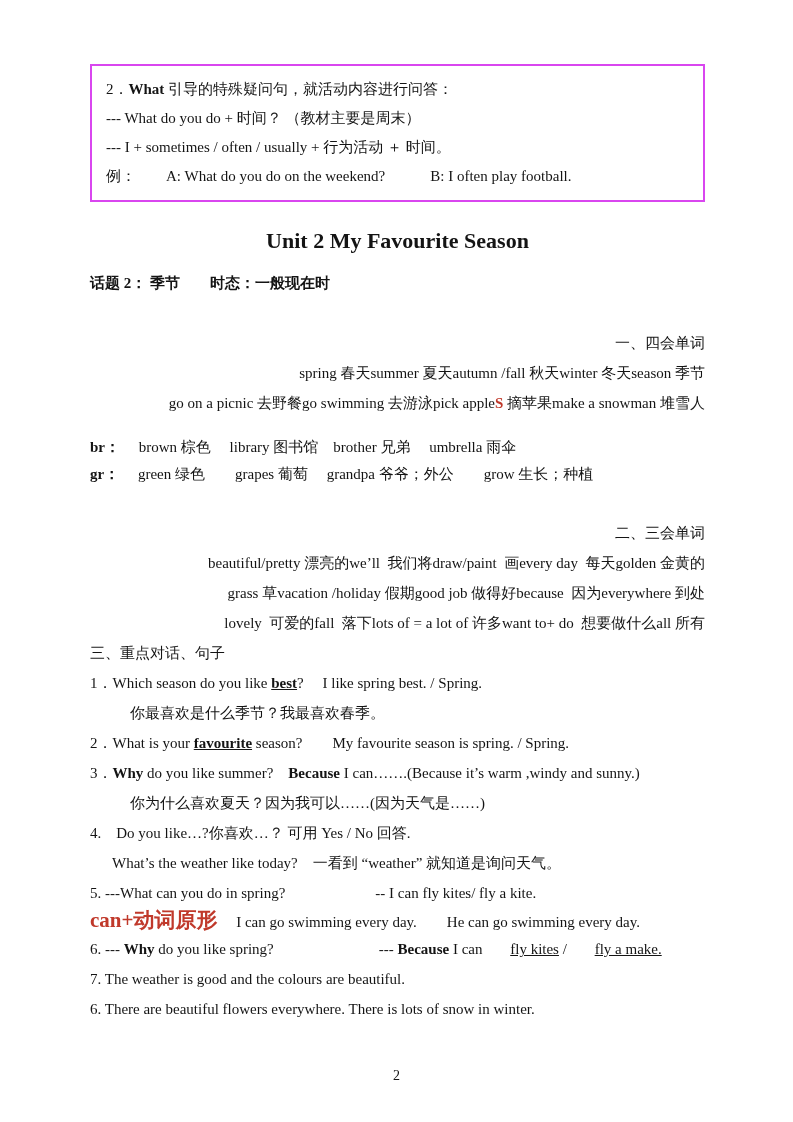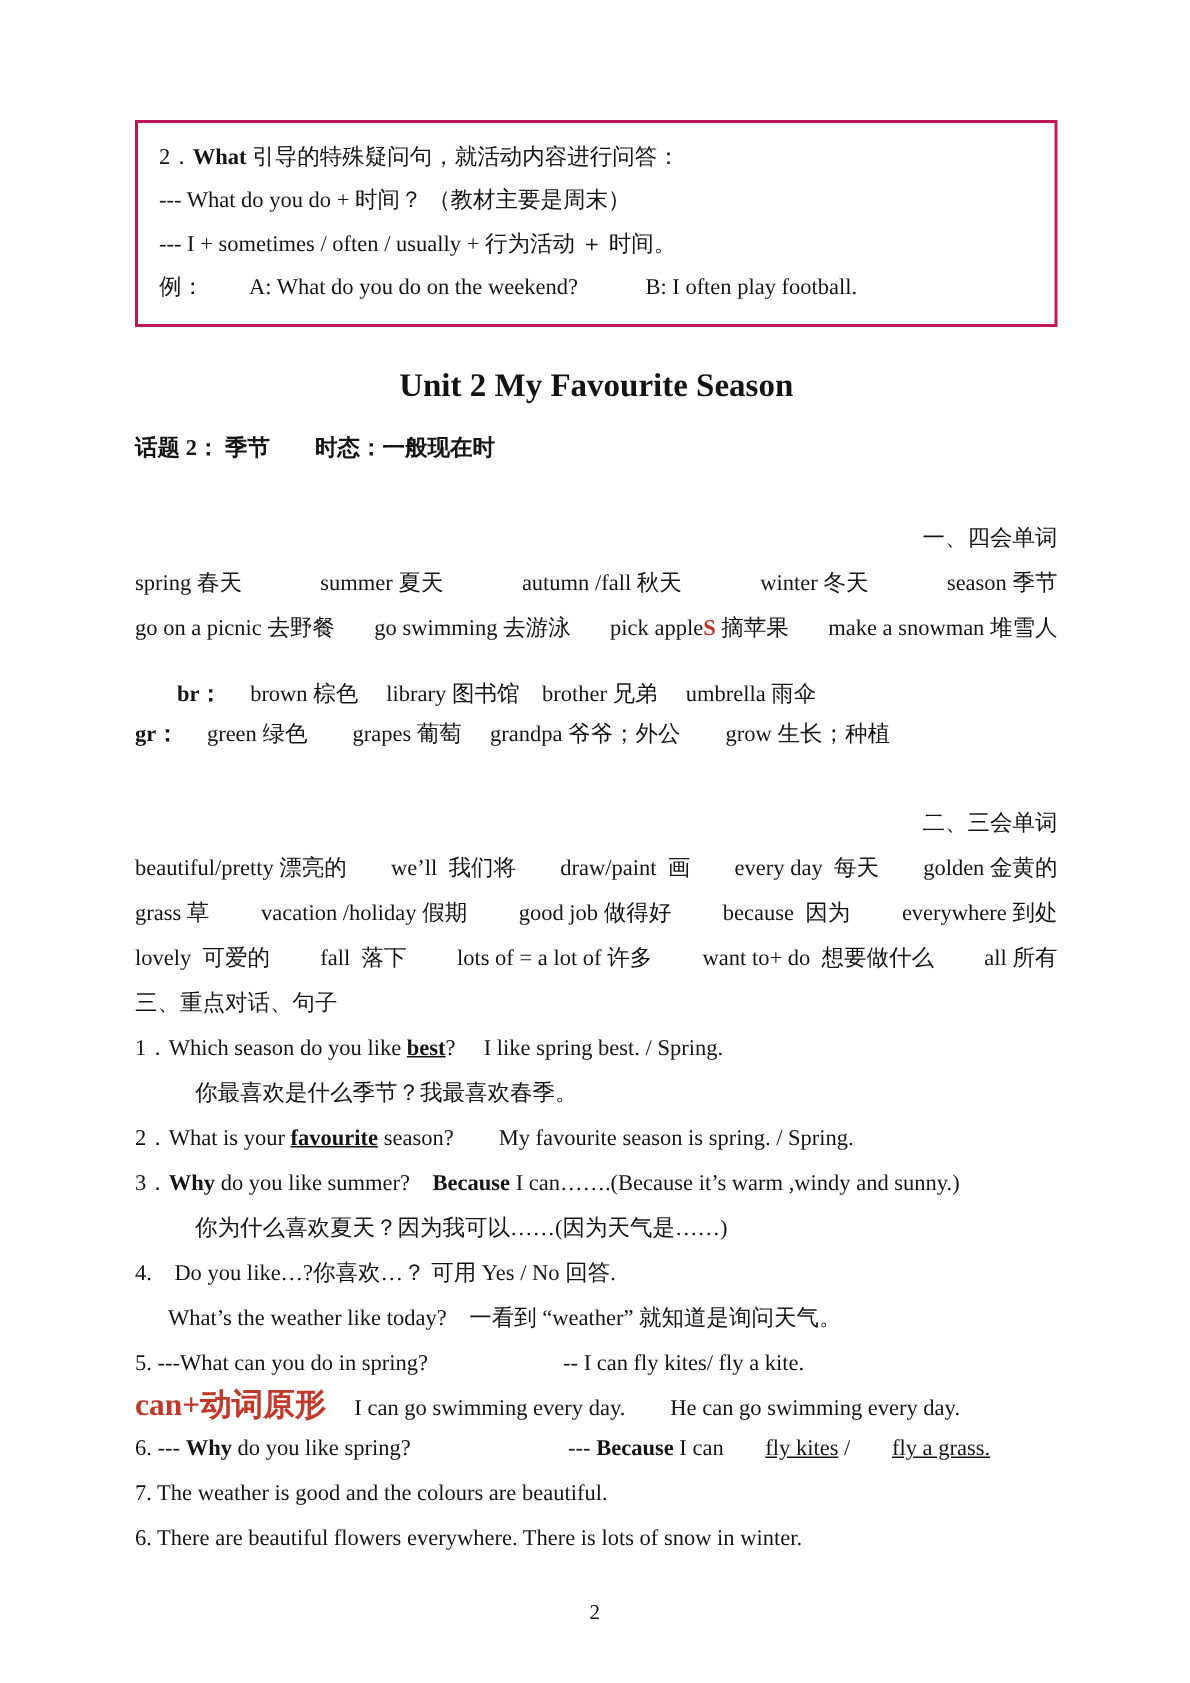--- a/index.html
+++ b/index.html
@@ -4,29 +4,29 @@
 <style>
   * { margin:0; padding:0; box-sizing:border-box; }
   html,body { background:#ffffff; }
   body {
     width:793px; height:1122px; position:relative; overflow:hidden;
     font-family:"Liberation Serif","DejaVu Serif",serif;
     font-size:15px; color:#141414;
   }
   .content { padding:64px 88px 0 90px; }
   .line { line-height:30px; white-space:pre-wrap; }
-  .gbox { border:2px solid #be185d; padding:9px 14px;margin-top:16px; }
+  .gbox { border:2px solid #d946ef; padding:9px 14px; }
   .gbox .line { line-height:29px; }
   .doc-title { text-align:center; font-size:22px; font-weight:bold; margin-top:24px; line-height:30px; }
   .subtitle { margin-top:12px; }
   .sec-heading { margin-top:30px;text-align:right; }
-  .row-sb { display:flex; justify-content:space-between; line-height:30px; }
+  .row-sb { display:flex; justify-content:flex-end; line-height:30px; }
   .cell { white-space:pre; }
   .tight { line-height:27px; }
-  .gap-before { margin-top:16px;margin-left:28px; }
+  .gap-before { margin-top:16px; }
   .ind1 { padding-left:40px; }
   .ind2 { padding-left:22px; }
   .can-line { line-height:24px; }
   .b { font-weight:bold; }
   .u { text-decoration:underline;margin-left:24px; }
   .bu { font-weight:bold; text-decoration:underline; }
   .red { color:#c0392b; font-weight:bold; font-size:21px; }
   .rs { color:#c0392b; font-weight:bold; }
   .page-num { position:absolute; bottom:38px; left:0; width:100%; text-align:center; font-size:14px; }
 </style>
@@ -89,19 +89,19 @@
   <div class="line">三、重点对话、句子</div>
   <div class="line"><span>1．Which season do you like </span><span class="bu">best</span><span>?　 I like spring best. / Spring.</span></div>
   <div class="line ind1"><span>你最喜欢是什么季节？我最喜欢春季。</span></div>
   <div class="line"><span>2．What is your </span><span class="bu">favourite</span><span> season?　　My favourite season is spring. / Spring.</span></div>
   <div class="line"><span>3．</span><span class="b">Why</span><span> do you like summer?　</span><span class="b">Because</span><span> I can…….(Because it’s warm ,windy and sunny.)</span></div>
   <div class="line ind1"><span>你为什么喜欢夏天？因为我可以……(因为天气是……)</span></div>
   <div class="line"><span>4.　Do you like…?你喜欢…？ 可用 Yes / No 回答.</span></div>
   <div class="line ind2"><span>What’s the weather like today?　一看到 “weather” 就知道是询问天气。</span></div>
   <div class="line"><span>5. ---What can you do in spring?　　　　　　-- I can fly kites/ fly a kite.</span></div>
   <div class="line can-line"><span class="red">can+动词原形</span><span>　 I can go swimming every day.　　He can go swimming every day.</span></div>
-  <div class="line"><span>6. --- </span><span class="b">Why</span><span> do you like spring?　　　　　　　--- </span><span class="b">Because</span><span> I can </span><span class="u">fly kites</span><span> / </span><span class="u">fly a grass.</span></div>
+  <div class="line"><span>6. --- </span><span class="b">Why</span><span> do you like spring?　　　　　　　--- </span><span class="b">Because</span><span> I can </span><span class="u">fly kites</span><span> / </span><span class="u">fly a make.</span></div>
   <div class="line"><span>7. The weather is good and the colours are beautiful.</span></div>
   <div class="line"><span>6. There are beautiful flowers everywhere. There is lots of snow in winter.</span></div>
 
 </div>
 
 <div class="page-num">2</div>
 
 </body></html>

